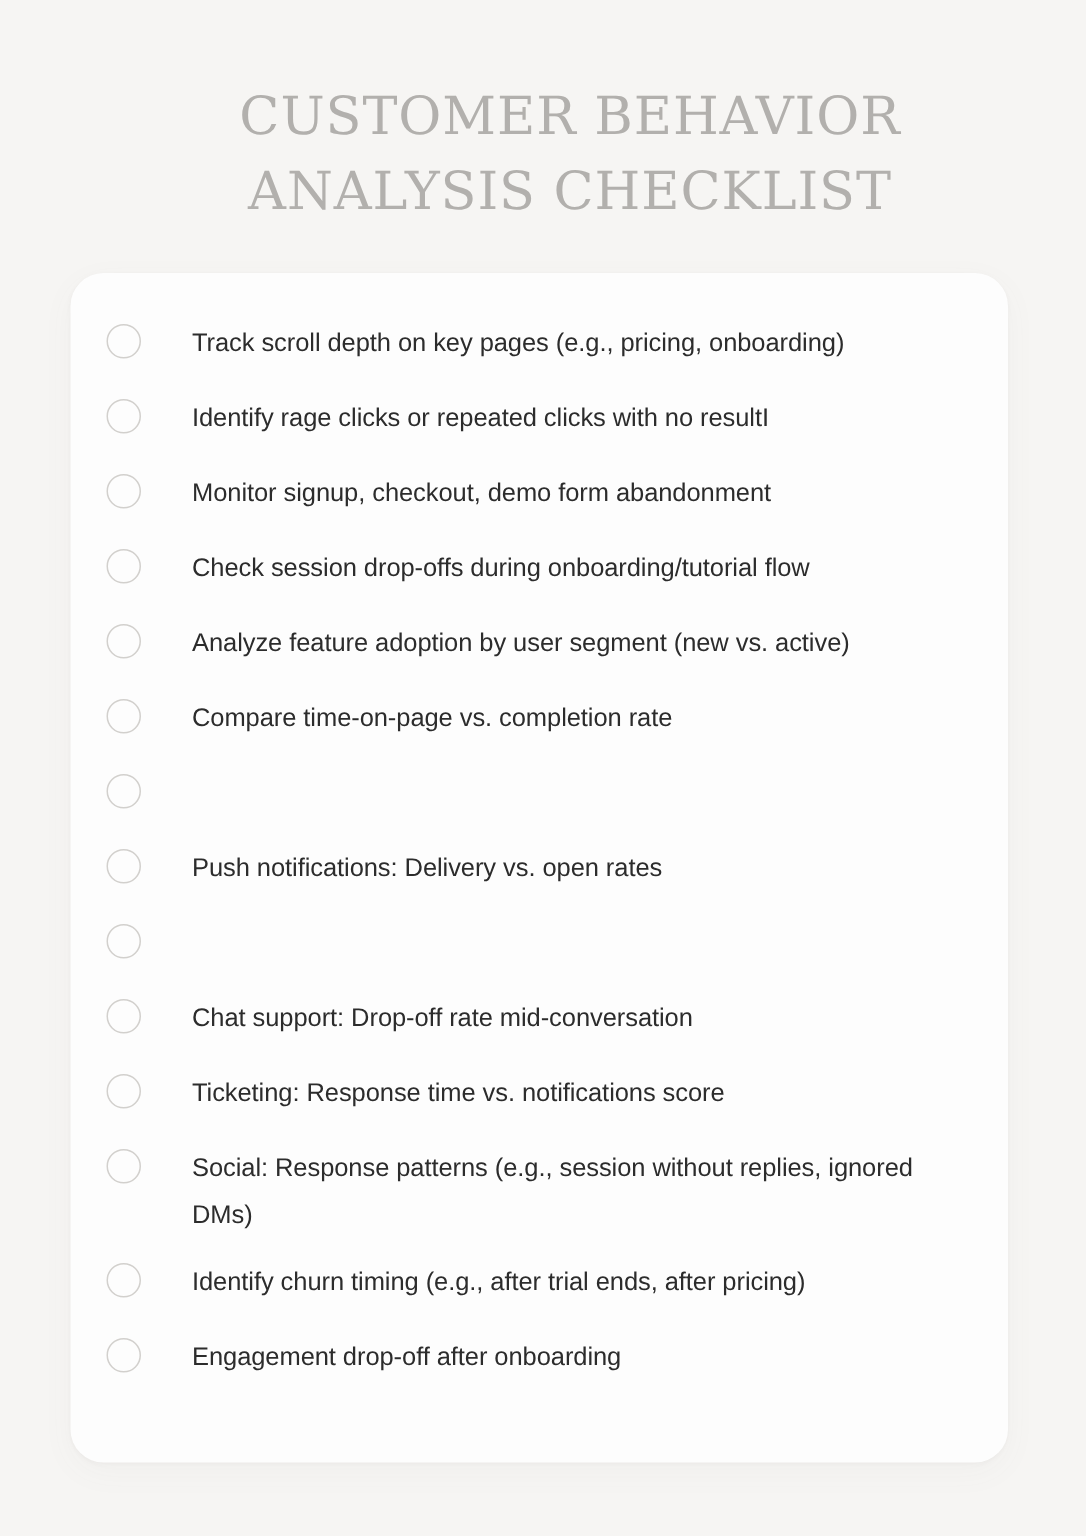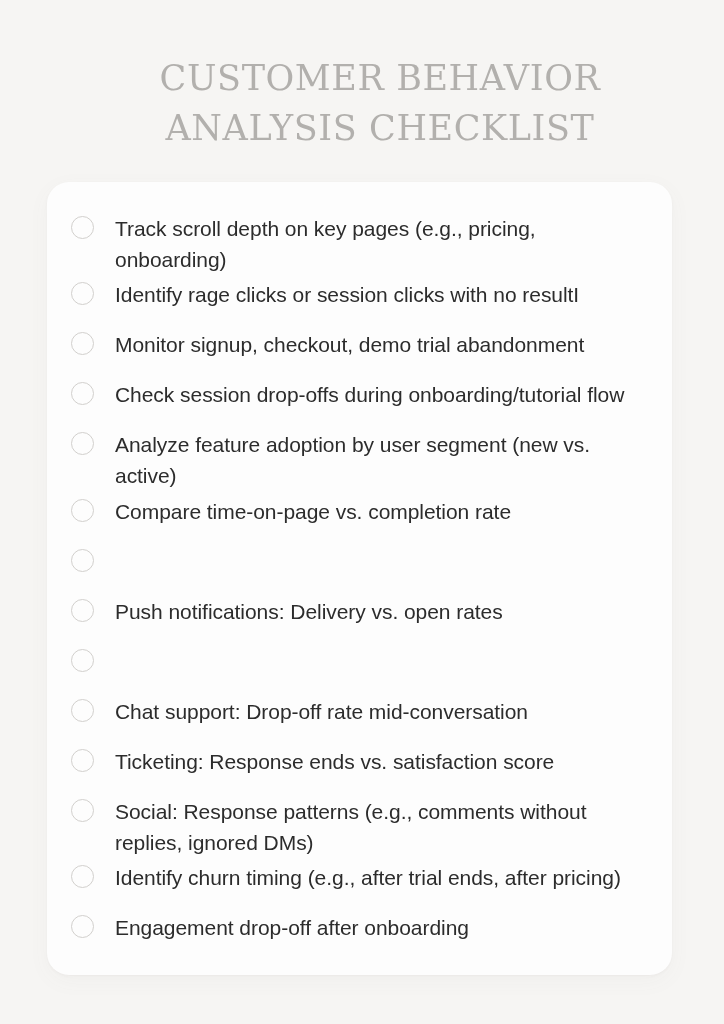--- a/index.html
+++ b/index.html
@@ -82,22 +82,22 @@
     margin-top: 3px;
     margin-left: 2px;
     border: 1.3px solid #d2d0cd;
     border-radius: 50%;
     background: transparent;
     box-sizing: border-box;
     cursor: pointer;
   }
 
   .item-label {
-    margin-left: 21px;
-    font-size: 21px;
+    margin-left: 34px;
+    font-size: 17px;
     line-height: 31px;
     color: #2c2c2c;
     letter-spacing: -0.05px;
     font-weight: 400;
     padding-right: 4px;
   }
 </style>
 </head>
 <body>
 
@@ -109,25 +109,25 @@
   </div>
 
   <div class="card">
     <div class="list" id="checklist-list">
         <div class="item">
           <div class="checkbox"></div>
           <div class="item-label">Track scroll depth on key pages (e.g., pricing, onboarding)</div>
         </div>
         <div class="item">
           <div class="checkbox"></div>
-          <div class="item-label">Identify rage clicks or session clicks with no resultI</div>
+          <div class="item-label">Identify rage clicks or repeated clicks with no resultI</div>
         </div>
         <div class="item">
           <div class="checkbox"></div>
-          <div class="item-label">Monitor signup, checkout, demo trial abandonment</div>
+          <div class="item-label">Monitor signup, checkout, demo form abandonment</div>
         </div>
         <div class="item">
           <div class="checkbox"></div>
           <div class="item-label">Check session drop-offs during onboarding/tutorial flow</div>
         </div>
         <div class="item">
           <div class="checkbox"></div>
           <div class="item-label">Analyze feature adoption by user segment (new vs. active)</div>
         </div>
         <div class="item">
@@ -143,25 +143,25 @@
         </div>
         <div class="item">
           <div class="checkbox"></div>
         </div>
         <div class="item">
           <div class="checkbox"></div>
           <div class="item-label">Chat support: Drop-off rate mid-conversation</div>
         </div>
         <div class="item">
           <div class="checkbox"></div>
-          <div class="item-label">Ticketing: Response ends vs. satisfaction score</div>
+          <div class="item-label">Ticketing: Response time vs. notifications score</div>
         </div>
         <div class="item">
           <div class="checkbox"></div>
-          <div class="item-label">Social: Response patterns (e.g., comments without replies, ignored DMs)</div>
+          <div class="item-label">Social: Response patterns (e.g., session without replies, ignored DMs)</div>
         </div>
         <div class="item">
           <div class="checkbox"></div>
           <div class="item-label">Identify churn timing (e.g., after trial ends, after pricing)</div>
         </div>
         <div class="item">
           <div class="checkbox"></div>
           <div class="item-label">Engagement drop-off after onboarding</div>
         </div>
       </div>

